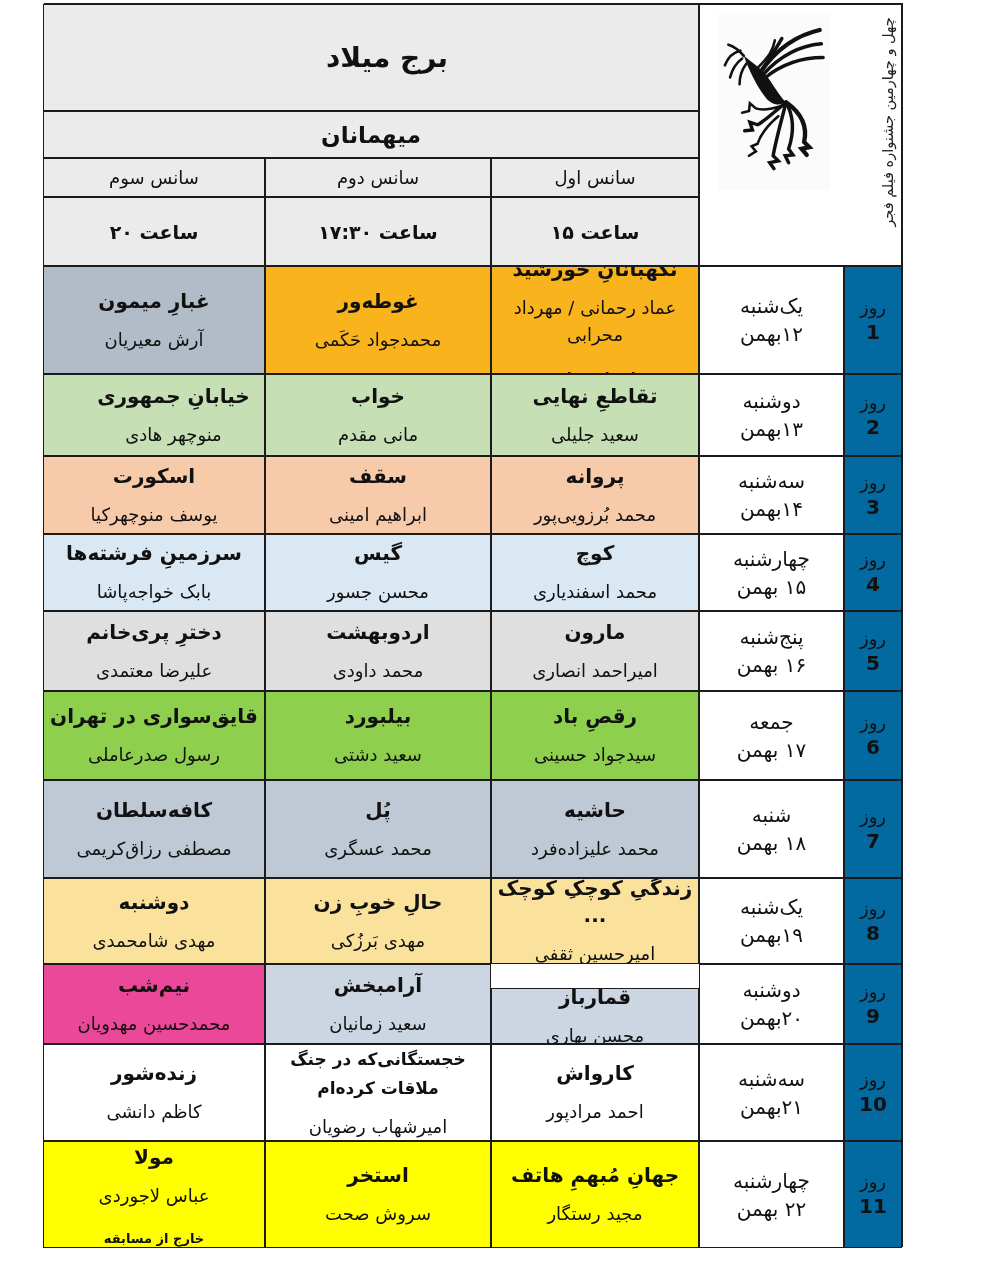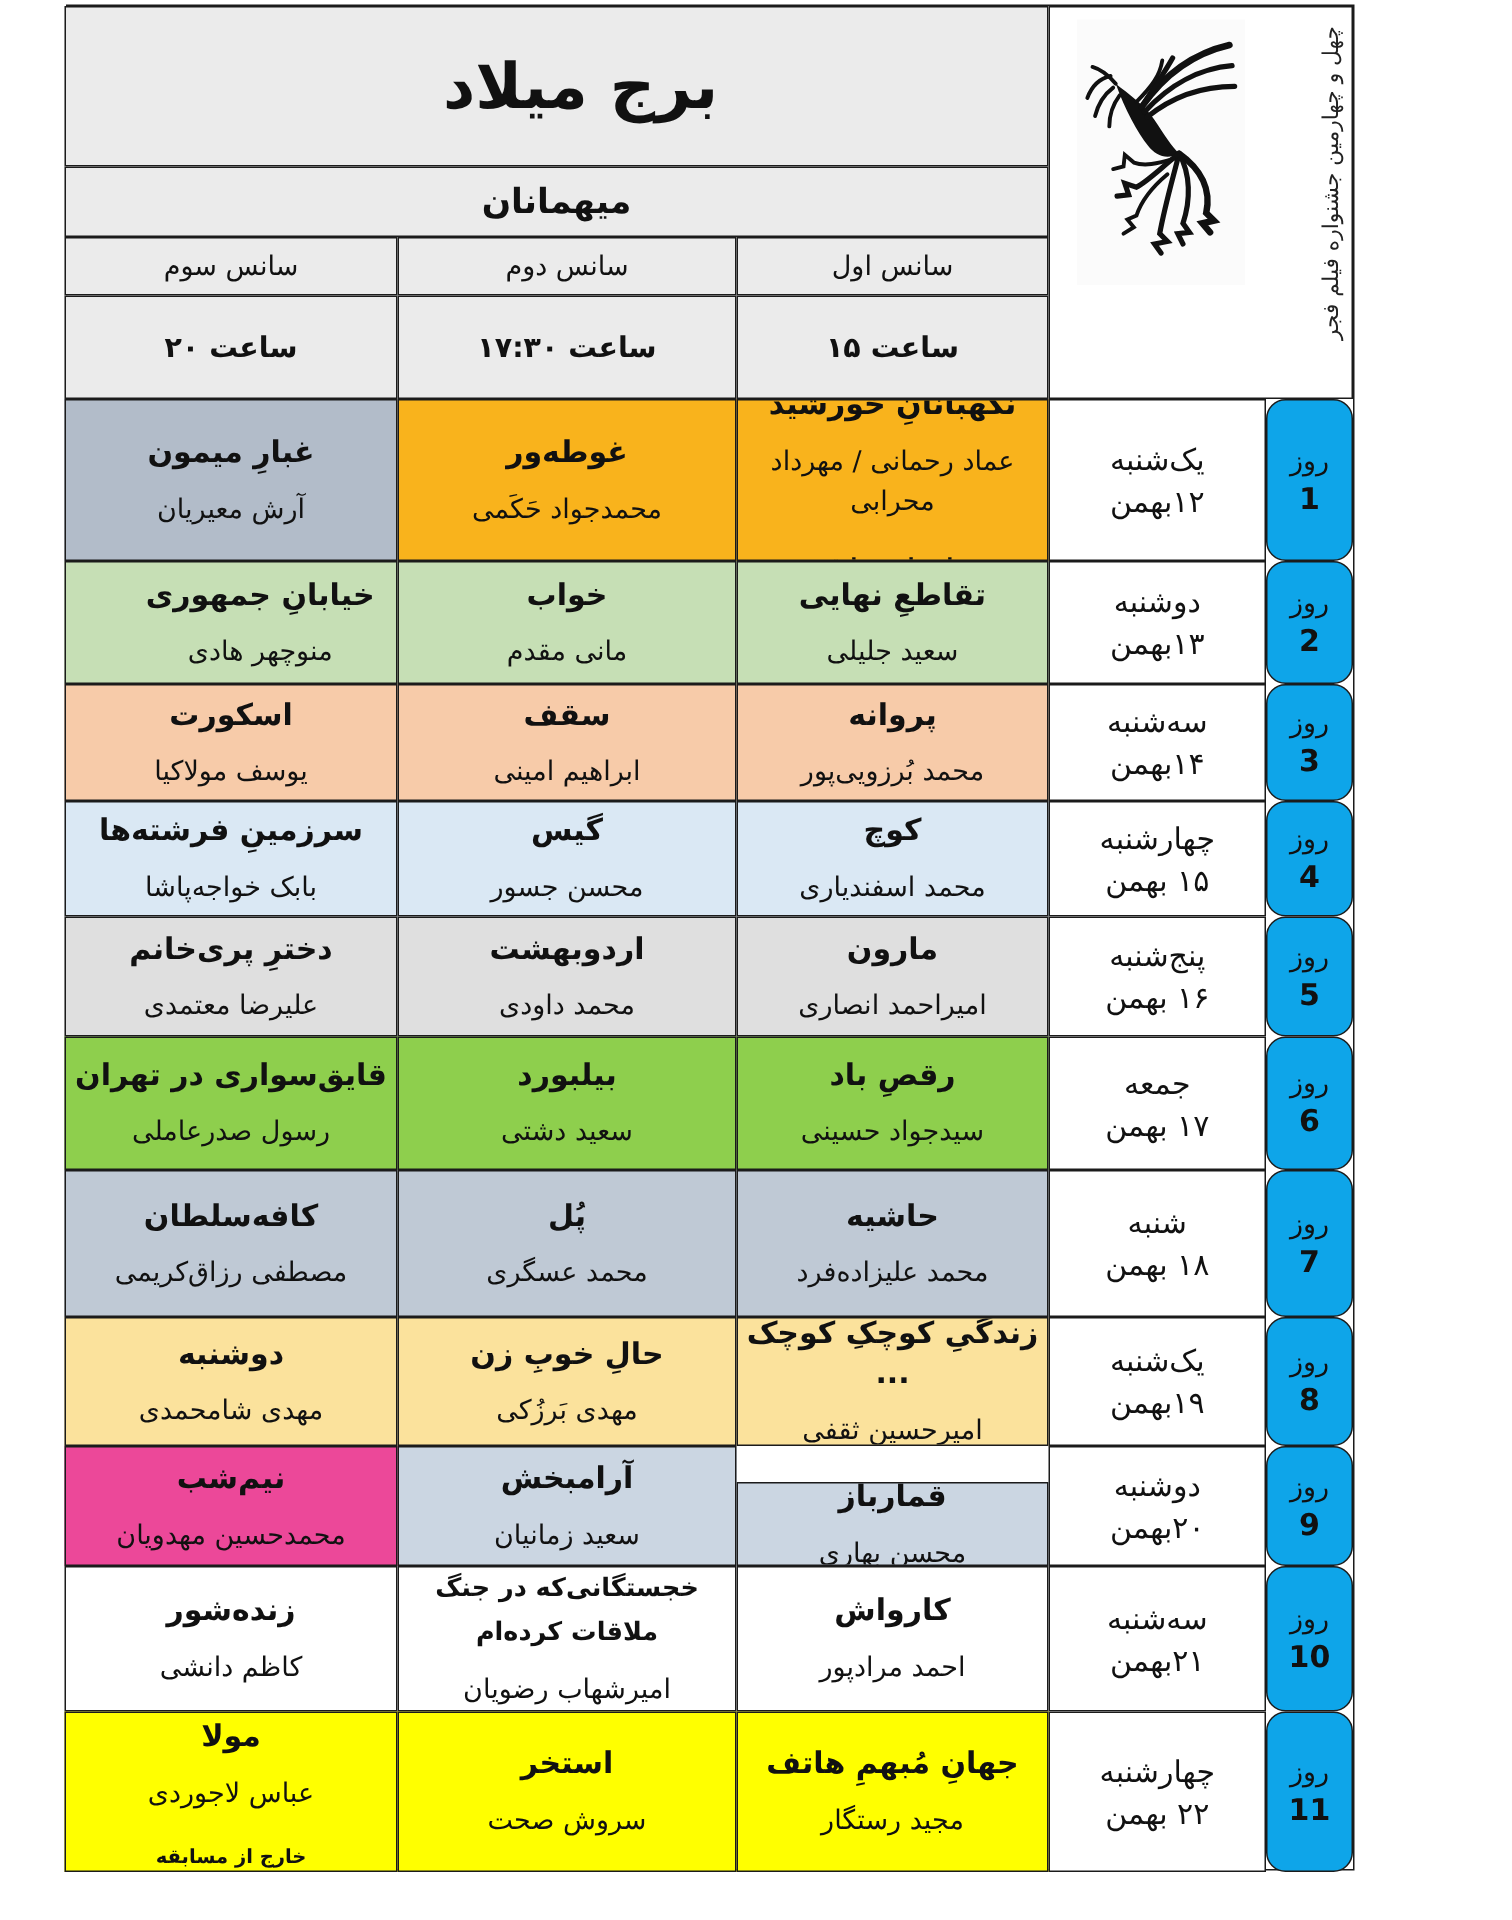--- a/index.html
+++ b/index.html
@@ -5,31 +5,31 @@
   html,body{margin:0;padding:0;background:#ffffff;}
   .page{position:relative;width:1008px;height:1280px;background:#ffffff;overflow:hidden;
         font-family:"DejaVu Sans",sans-serif;color:#111;direction:rtl;}
   .grid{position:absolute;top:3px;left:44px;width:859px;height:1244px;
         display:grid;border:1px solid #1b1b1b;box-sizing:border-box;
         grid-template-columns:58px 145px 208px 226px 222px;
         grid-template-rows:107px 47px 39px 69px 108px 82px 78px 77px 80px 89px 98px 86px 80px 97px 107px;}
   .c{border:1px solid #1b1b1b;box-sizing:border-box;display:flex;flex-direction:column;
      align-items:center;justify-content:center;text-align:center;overflow:hidden;padding:2px 4px;}
   .hdr{background:#EBEBEB;}
-  .venue{font-size:42px;font-weight:bold;padding-left:36px;}
+  .venue{font-size:28px;font-weight:bold;padding-left:36px;}
   .guests{font-size:23px;font-weight:bold;}
   .sess{font-size:18px;}
   .time{font-size:19px;font-weight:bold;}
   .film .t{font-weight:bold;font-size:20px;line-height:1.35;}
   .film .t.long{font-size:17px;line-height:1.7;}
   .film .d{font-weight:normal;font-size:18px;margin-top:11px;line-height:1.5;}
   .film .n{font-weight:bold;font-size:13px;margin-top:22px;}
   .film div:empty{display:none;}
   .dayc{background:#fff;font-size:20px;gap:4px;line-height:1.2;}
-  .numc{background:#0ea5e9;border-radius:13px;}
+  .numc{background:#0369a1;}
   .numc .w{font-size:18px;}
   .numc .n{font-size:20px;font-weight:bold;margin-top:2px;}
   .logocell{background:#ffffff;position:relative;padding:0;}
   .logoimg{position:absolute;top:8px;left:18px;width:112px;height:177px;background:#fbfbfb;}
   .logoimg svg{width:100%;height:100%;}
   .vtext{position:absolute;left:73px;top:104px;width:230px;height:26px;
          transform:rotate(-90deg);font-size:14.5px;color:#222;
          display:flex;align-items:center;justify-content:center;white-space:nowrap;}
 </style>
 </head>
@@ -127,21 +127,21 @@
     <div class="c film" style="grid-area: 7 / 3; background-color: rgb(247, 203, 169);">
       <div class="t">پروانه</div>
       <div class="d">محمد بُرزویی‌پور</div>
     </div>
     <div class="c film" style="grid-area: 7 / 4; background-color: rgb(247, 203, 169);">
       <div class="t">سقف</div>
       <div class="d">ابراهیم امینی</div>
     </div>
     <div class="c film" style="grid-area: 7 / 5; background-color: rgb(247, 203, 169);">
       <div class="t">اسکورت</div>
-      <div class="d">یوسف مولا‌کیا</div>
+      <div class="d">یوسف منوچهر‌کیا</div>
     </div>
 
     <div class="c numc" style="grid-area:8/1">
       <div class="w">روز</div>
       <div class="n">4</div>
     </div>
     <div class="c dayc" style="grid-area:8/2">
       <div>چهارشنبه</div>
       <div>۱۵ بهمن</div>
     </div>

